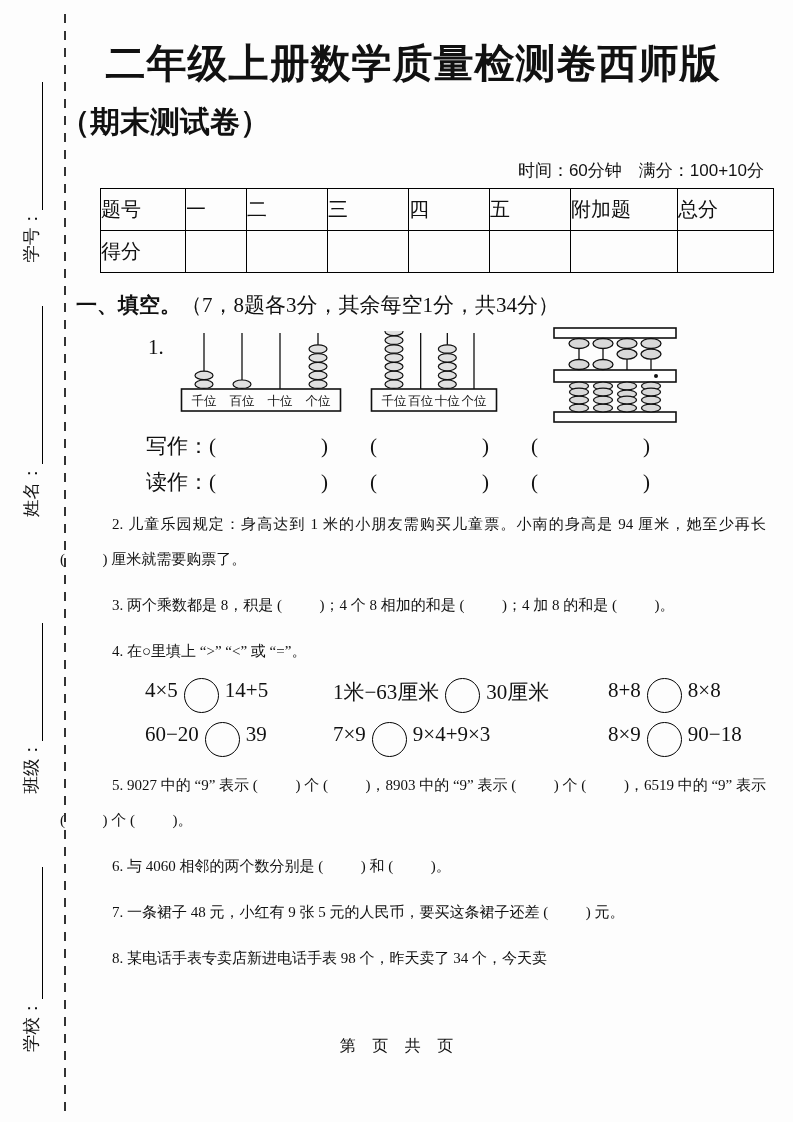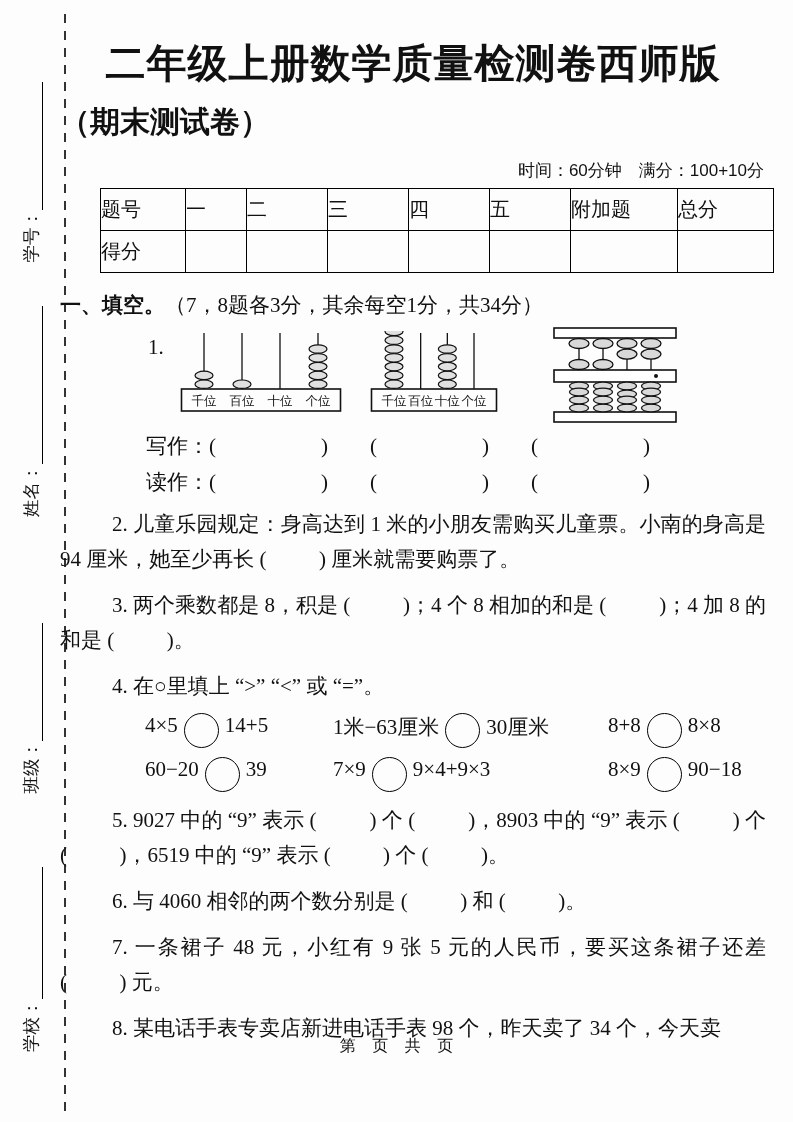--- a/index.html
+++ b/index.html
@@ -21,30 +21,30 @@
   .content{position:absolute;left:60px;top:26px;width:706px;}
   .title{margin:14px 0 0;text-align:center;font-family:"Liberation Sans","DejaVu Sans",sans-serif;
     font-weight:900;font-size:40px;line-height:1.15;letter-spacing:1px;}
   .subtitle{margin:16px 0 0;text-align:left;font-family:"Liberation Sans","DejaVu Sans",sans-serif;
     font-weight:900;font-size:30px;}
   .meta{margin:16px 2px 6px 0;text-align:right;font-family:"Liberation Sans","DejaVu Sans",sans-serif;
     font-size:17px;}
   table.score-table{border-collapse:collapse;table-layout:fixed;margin-left:40px;width:665px;}
   table.score-table td{border:1.6px solid #000;height:41px;text-align:left;
     font-family:"Liberation Sans","DejaVu Sans",sans-serif;font-size:20px;padding:0;}
-  .section-head{margin:18px 0 0;font-size:21px;}
+  .section-head{margin:18px 16px 0;font-size:21px;}
   .sec-bold{font-family:"Liberation Sans","DejaVu Sans",sans-serif;font-weight:bold;}
   .q1-row{display:flex;align-items:flex-start;margin:12px 0 0 88px;}
   .qnum{font-size:21px;width:32px;margin-top:4px;}
   .q1-row svg{display:block;}
   #counter1{margin-left:28px;}
   #abacus{margin-left:54px;margin-top:-5px;}
   .blank-row{margin:8px 0 0 86px;font-size:21px;}
   .blank-row .pblank{margin-right:42px;}
-  p.q{margin:11px 0 0;font-size:21px;line-height:35px;text-indent:52px;text-align:justify;}
+  p.q{margin:11px 0 0;font-size:15px;line-height:35px;text-indent:52px;text-align:justify;}
   .cmp-row{display:flex;align-items:center;margin:9px 0 0 85px;font-size:21px;}
   .cmp-item{display:inline-flex;align-items:flex-start;white-space:nowrap;}
   .cmp-row .cmp-item:nth-child(1){width:188px;}
   .cmp-row .cmp-item:nth-child(2){width:275px;}
   .cmp-circle{display:inline-block;width:33px;height:33px;border:1.6px solid #000;
     border-radius:50%;margin:0 6px;flex:none;}
   .footer{position:absolute;left:0;top:1036px;width:100%;text-align:center;
     font-family:"Liberation Sans","DejaVu Sans",sans-serif;font-size:16px;word-spacing:12px;}
 </style>
 </head>

